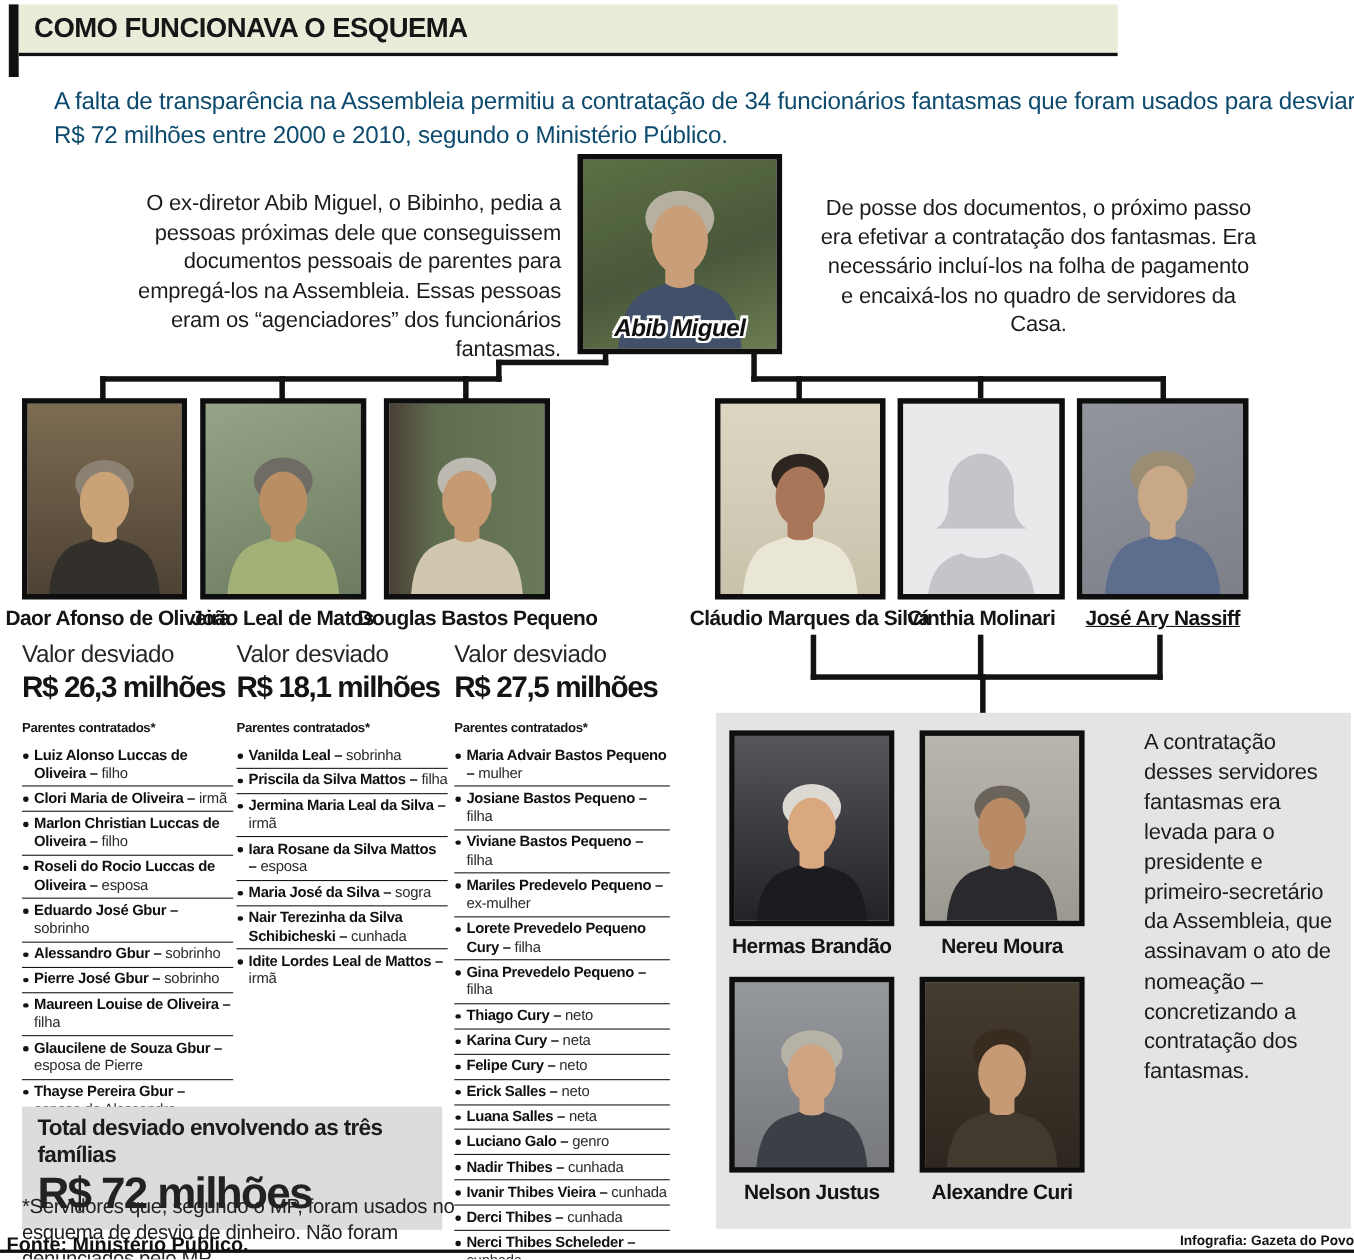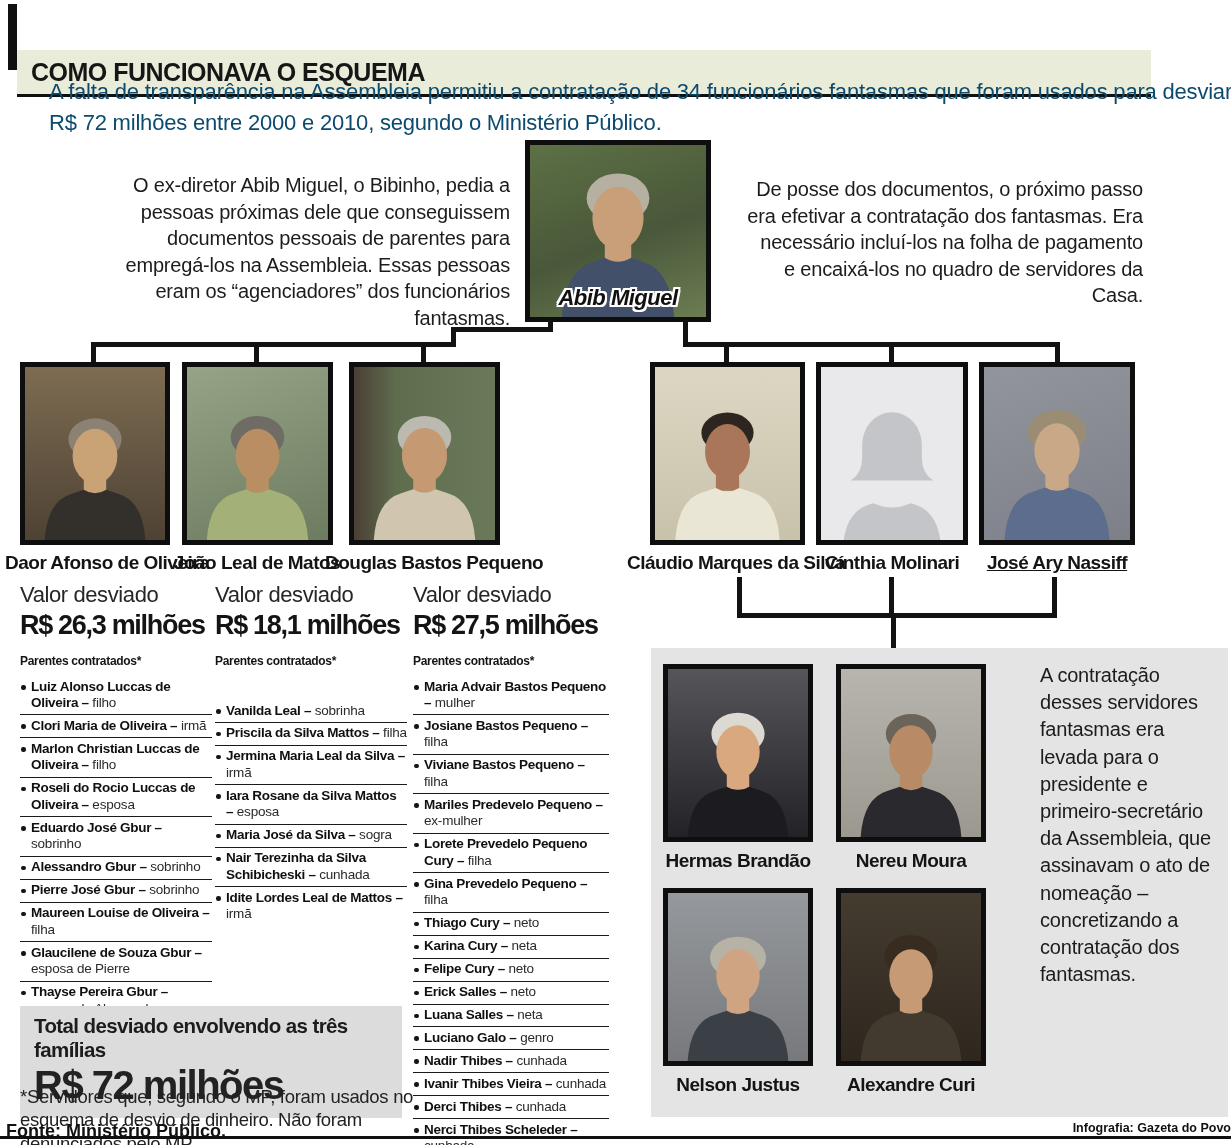--- a/index.html
+++ b/index.html
@@ -4,23 +4,23 @@
 <style>
   html,body { margin:0; padding:0; background:#ffffff; }
   .stage {
     position:relative; width:1231px; height:1145px; margin:0 auto;
     background:#ffffff; font-family:"Liberation Sans", sans-serif;
     color:#1a1a1a; overflow:hidden;
   }
   
   .hdr-bar { position:absolute; left:8px; top:4px; width:9px; height:66px; background:#101010; }
   .hdr-band {
-    position:absolute; left:17px; top:4px; width:1134px; height:47px;
+    position:absolute; left:17px; top:4px; width:999px; height:47px;
     background:#e9ecd9; border-bottom:3px solid #101010;
-    display:flex; align-items:center; box-sizing:border-box;margin-top:46px;
+    display:flex; align-items:center; box-sizing:border-box;
   }
   .hdr-title { font-size:25px; font-weight:bold; letter-spacing:-0.5px; padding-left:14px; color:#161616; }
   .intro {
     position:absolute; left:9px; top:76px; width:1186px;
     font-size:22px; line-height:1.42; color:#0c4a6e; letter-spacing:-0.2px;margin-left:40px;
   }
   
   .photo {
     position:absolute; border:5px solid #0e0e0e; box-sizing:border-box; overflow:hidden;
   }
@@ -42,21 +42,21 @@
   .p-alex     { background:linear-gradient(180deg,#453c30 0%,#2e271f 100%); --skin:#c69a74; --hair:#382b20; --shirt:#433a2f; }
   .abib-label {
     position:absolute; bottom:6px; left:0; width:100%; text-align:center;
     font-size:22px; font-weight:bold; color:#111; letter-spacing:-0.5px;
     text-shadow:-2px 0 #fff, 2px 0 #fff, 0 -2px #fff, 0 2px #fff, -2px -2px #fff, 2px 2px #fff, -2px 2px #fff, 2px -2px #fff;
     font-style:italic;
   }
   
   .para { font-size:20px; line-height:1.33; color:#1c1c1c; letter-spacing:-0.2px; }
   .para-left  { position:absolute; left:78px;  top:172px; width:432px; text-align:right; }
-  .para-right { position:absolute; left:745px; top:176px; width:398px; text-align:right; }
+  .para-right { position:absolute; left:745px; top:176px; width:398px; text-align:center; }
   
   .line { position:absolute; background:#121212; }
   
   .pname {
     position:absolute; width:200px; text-align:center; white-space:nowrap;
     font-size:19px; font-weight:bold; letter-spacing:-0.5px; color:#141414;
   }
   
   .valor { position:absolute; width:200px; }
   .valor .vlab { font-size:22px; letter-spacing:-0.4px; color:#262626; }
@@ -209,21 +209,21 @@
     <li><b>Marlon Christian Luccas de Oliveira –</b> <span>filho</span></li>
     <li><b>Roseli do Rocio Luccas de Oliveira –</b> <span>esposa</span></li>
     <li><b>Eduardo José Gbur –</b> <span>sobrinho</span></li>
     <li><b>Alessandro Gbur –</b> <span>sobrinho</span></li>
     <li><b>Pierre José Gbur –</b> <span>sobrinho</span></li>
     <li><b>Maureen Louise de Oliveira –</b> <span>filha</span></li>
     <li><b>Glaucilene de Souza Gbur –</b> <span>esposa de Pierre</span></li>
     <li><b>Thayse Pereira Gbur –</b> <span>esposa de Alessandro</span></li>
   </ul>
 
-  <ul class="rlist" style="left:215px;top:700px;width:192px;">
+  <ul class="rlist" style="left:215px;top:676px;width:192px;">
     <li><b>Vanilda Leal –</b> <span>sobrinha</span></li>
     <li><b>Priscila da Silva Mattos –</b> <span>filha</span></li>
     <li><b>Jermina Maria Leal da Silva –</b> <span>irmã</span></li>
     <li><b>Iara Rosane da Silva Mattos –</b> <span>esposa</span></li>
     <li><b>Maria José da Silva –</b> <span>sogra</span></li>
     <li><b>Nair Terezinha da Silva Schibicheski –</b> <span>cunhada</span></li>
     <li><b>Idite Lordes Leal de Mattos –</b> <span>irmã</span></li>
   </ul>
 
   <ul class="rlist" style="left:413px;top:676px;width:196px;">

